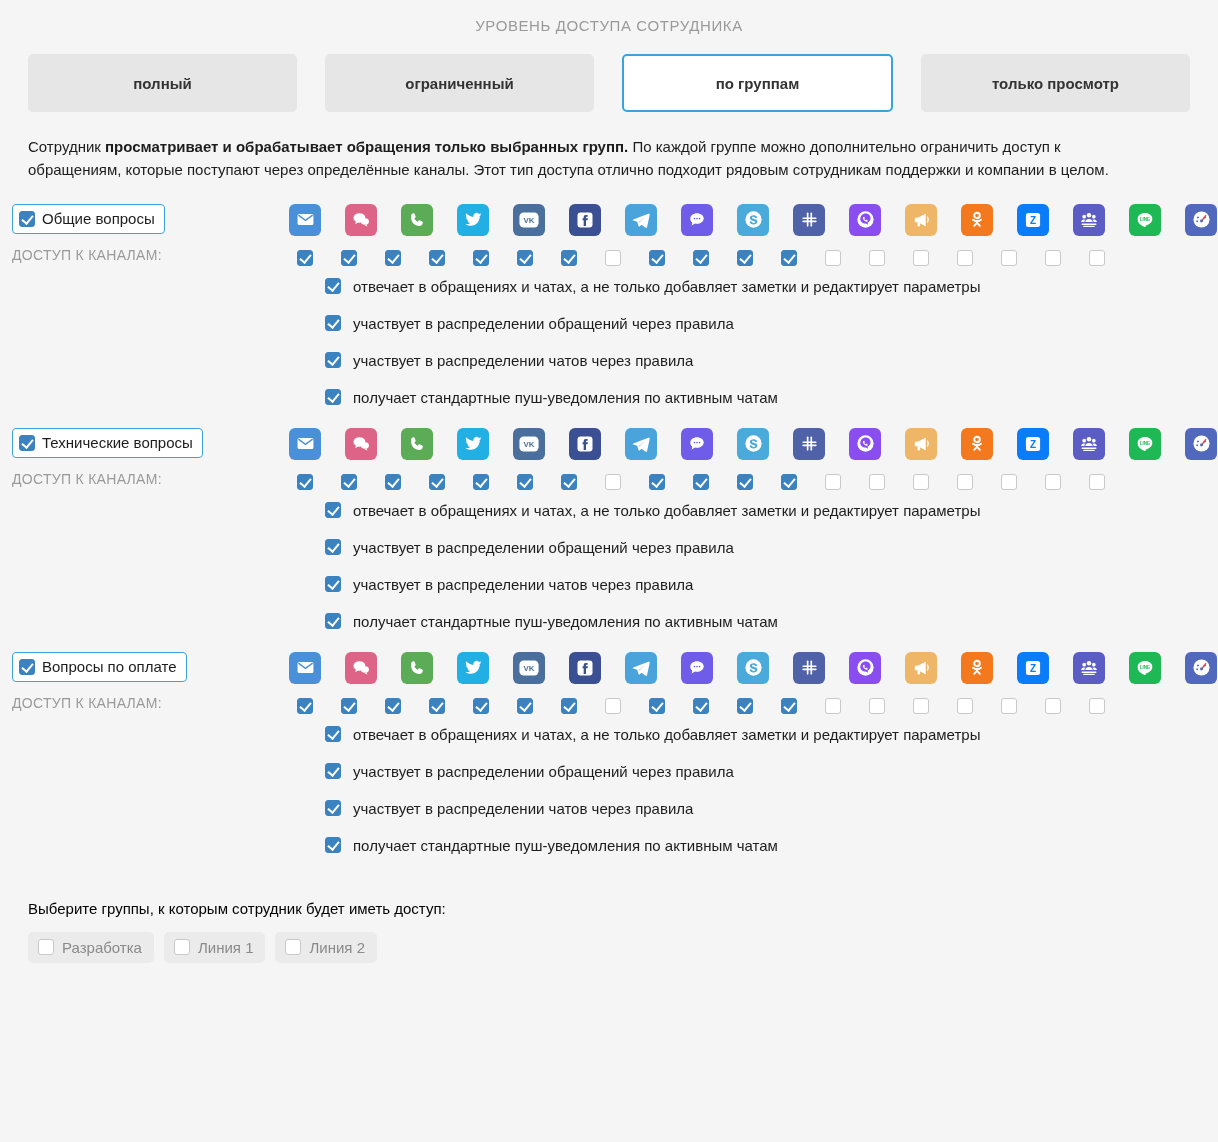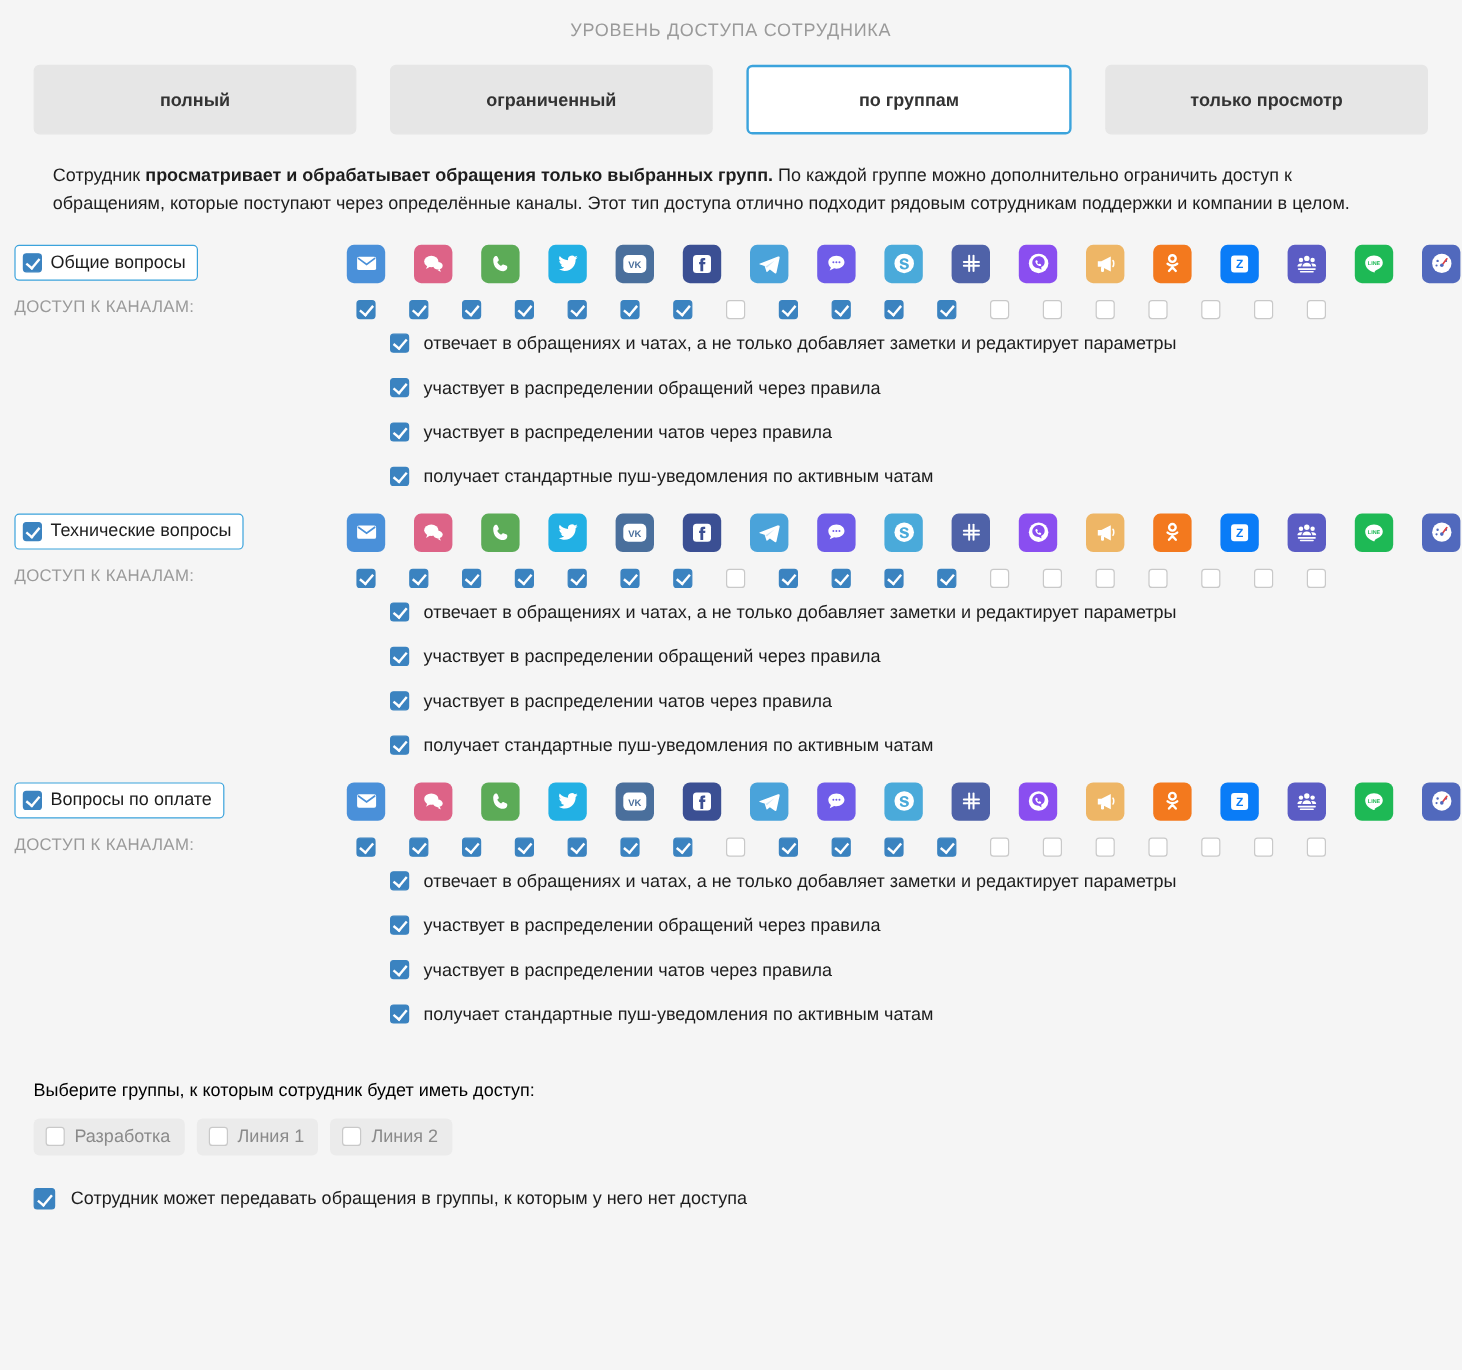--- a/index.html
+++ b/index.html
@@ -47,21 +47,21 @@
     cursor: pointer;
     box-sizing: border-box;
   }
   .tab.active {
     background: #ffffff;
     border: 2px solid #3ba3dc;
   }
 
   
   .description {
-    padding: 24px 28px 0 44px;
+    padding: 24px 28px 0 28px;
     font-size: 15px;
     line-height: 1.52;
     color: #1d1d1d;
     max-width: 1165px;
     box-sizing: border-box;
   }
   .description b { font-weight: bold; }
 
   
   .groups { padding: 0 12px; }
@@ -891,19 +891,15 @@
         </div>
         <div class="pill">
           <span class="cb"></span>
           <span>Линия 1</span>
         </div>
         <div class="pill">
           <span class="cb"></span>
           <span>Линия 2</span>
         </div>
       </div>
-    <div class="final-row">
-      <span class="cb lg checked"></span>
-      <span class="final-label">Сотрудник может передавать обращения в группы, к которым у него нет доступа</span>
-    </div>
   </div>
 
 </div>
 
 </body></html>

